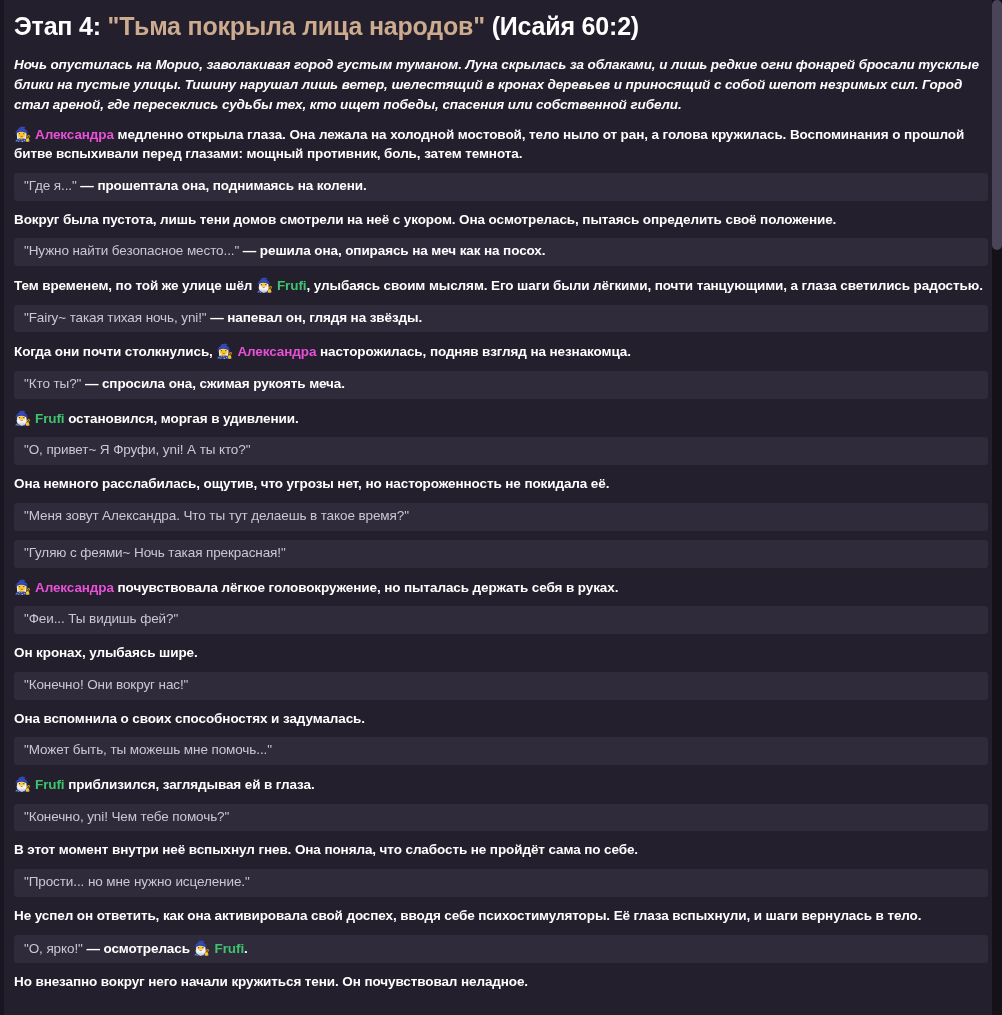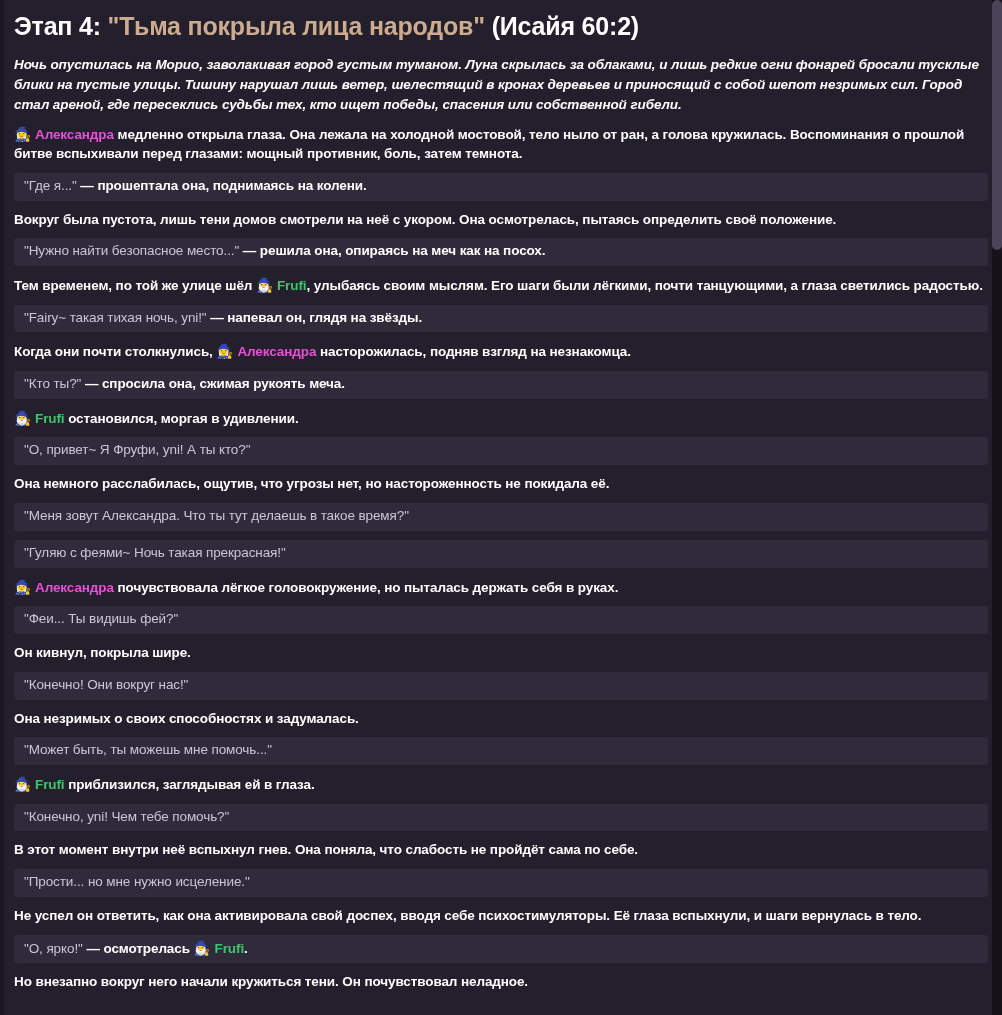--- a/index.html
+++ b/index.html
@@ -127,23 +127,23 @@
       <div class="speech"><span>"Fairy~ такая тихая ночь, yni!"</span><span class="said"> — напевал он, глядя на звёзды.</span></div>
       <p class="narr">Когда они почти столкнулись, <span class="emoji">🧙‍♀️</span> <span class="name-a">Александра</span> насторожилась, подняв взгляд на незнакомца.</p>
       <div class="speech"><span>"Кто ты?"</span><span class="said"> — спросила она, сжимая рукоять меча.</span></div>
       <p class="narr"><span class="emoji">🧙‍♂️</span> <span class="name-b">Frufi</span> остановился, моргая в удивлении.</p>
       <div class="speech"><span>"О, привет~ Я Фруфи, yni! А ты кто?"</span></div>
       <p class="narr">Она немного расслабилась, ощутив, что угрозы нет, но настороженность не покидала её.</p>
       <div class="speech"><span>"Меня зовут Александра. Что ты тут делаешь в такое время?"</span></div>
       <div class="speech"><span>"Гуляю с феями~ Ночь такая прекрасная!"</span></div>
       <p class="narr"><span class="emoji">🧙‍♀️</span> <span class="name-a">Александра</span> почувствовала лёгкое головокружение, но пыталась держать себя в руках.</p>
       <div class="speech"><span>"Феи... Ты видишь фей?"</span></div>
-      <p class="narr">Он кивнул, покрыла шире.</p>
+      <p class="narr">Он кронах, улыбаясь шире.</p>
       <div class="speech"><span>"Конечно! Они вокруг нас!"</span></div>
-      <p class="narr">Она незримых о своих способностях и задумалась.</p>
+      <p class="narr">Она вспомнила о своих способностях и задумалась.</p>
       <div class="speech"><span>"Может быть, ты можешь мне помочь..."</span></div>
       <p class="narr"><span class="emoji">🧙‍♂️</span> <span class="name-b">Frufi</span> приблизился, заглядывая ей в глаза.</p>
       <div class="speech"><span>"Конечно, yni! Чем тебе помочь?"</span></div>
       <p class="narr">В этот момент внутри неё вспыхнул гнев. Она поняла, что слабость не пройдёт сама по себе.</p>
       <div class="speech"><span>"Прости... но мне нужно исцеление."</span></div>
       <p class="narr">Не успел он ответить, как она активировала свой доспех, вводя себе психостимуляторы. Её глаза вспыхнули, и шаги вернулась в тело.</p>
       <div class="speech"><span>"О, ярко!"</span><span class="said"> — осмотрелась </span> <span class="emoji">🧙‍♂️</span> <span class="name-b">Frufi</span><span class="said">.</span></div>
       <p class="narr">Но внезапно вокруг него начали кружиться тени. Он почувствовал неладное.</p>
     </div>
 

